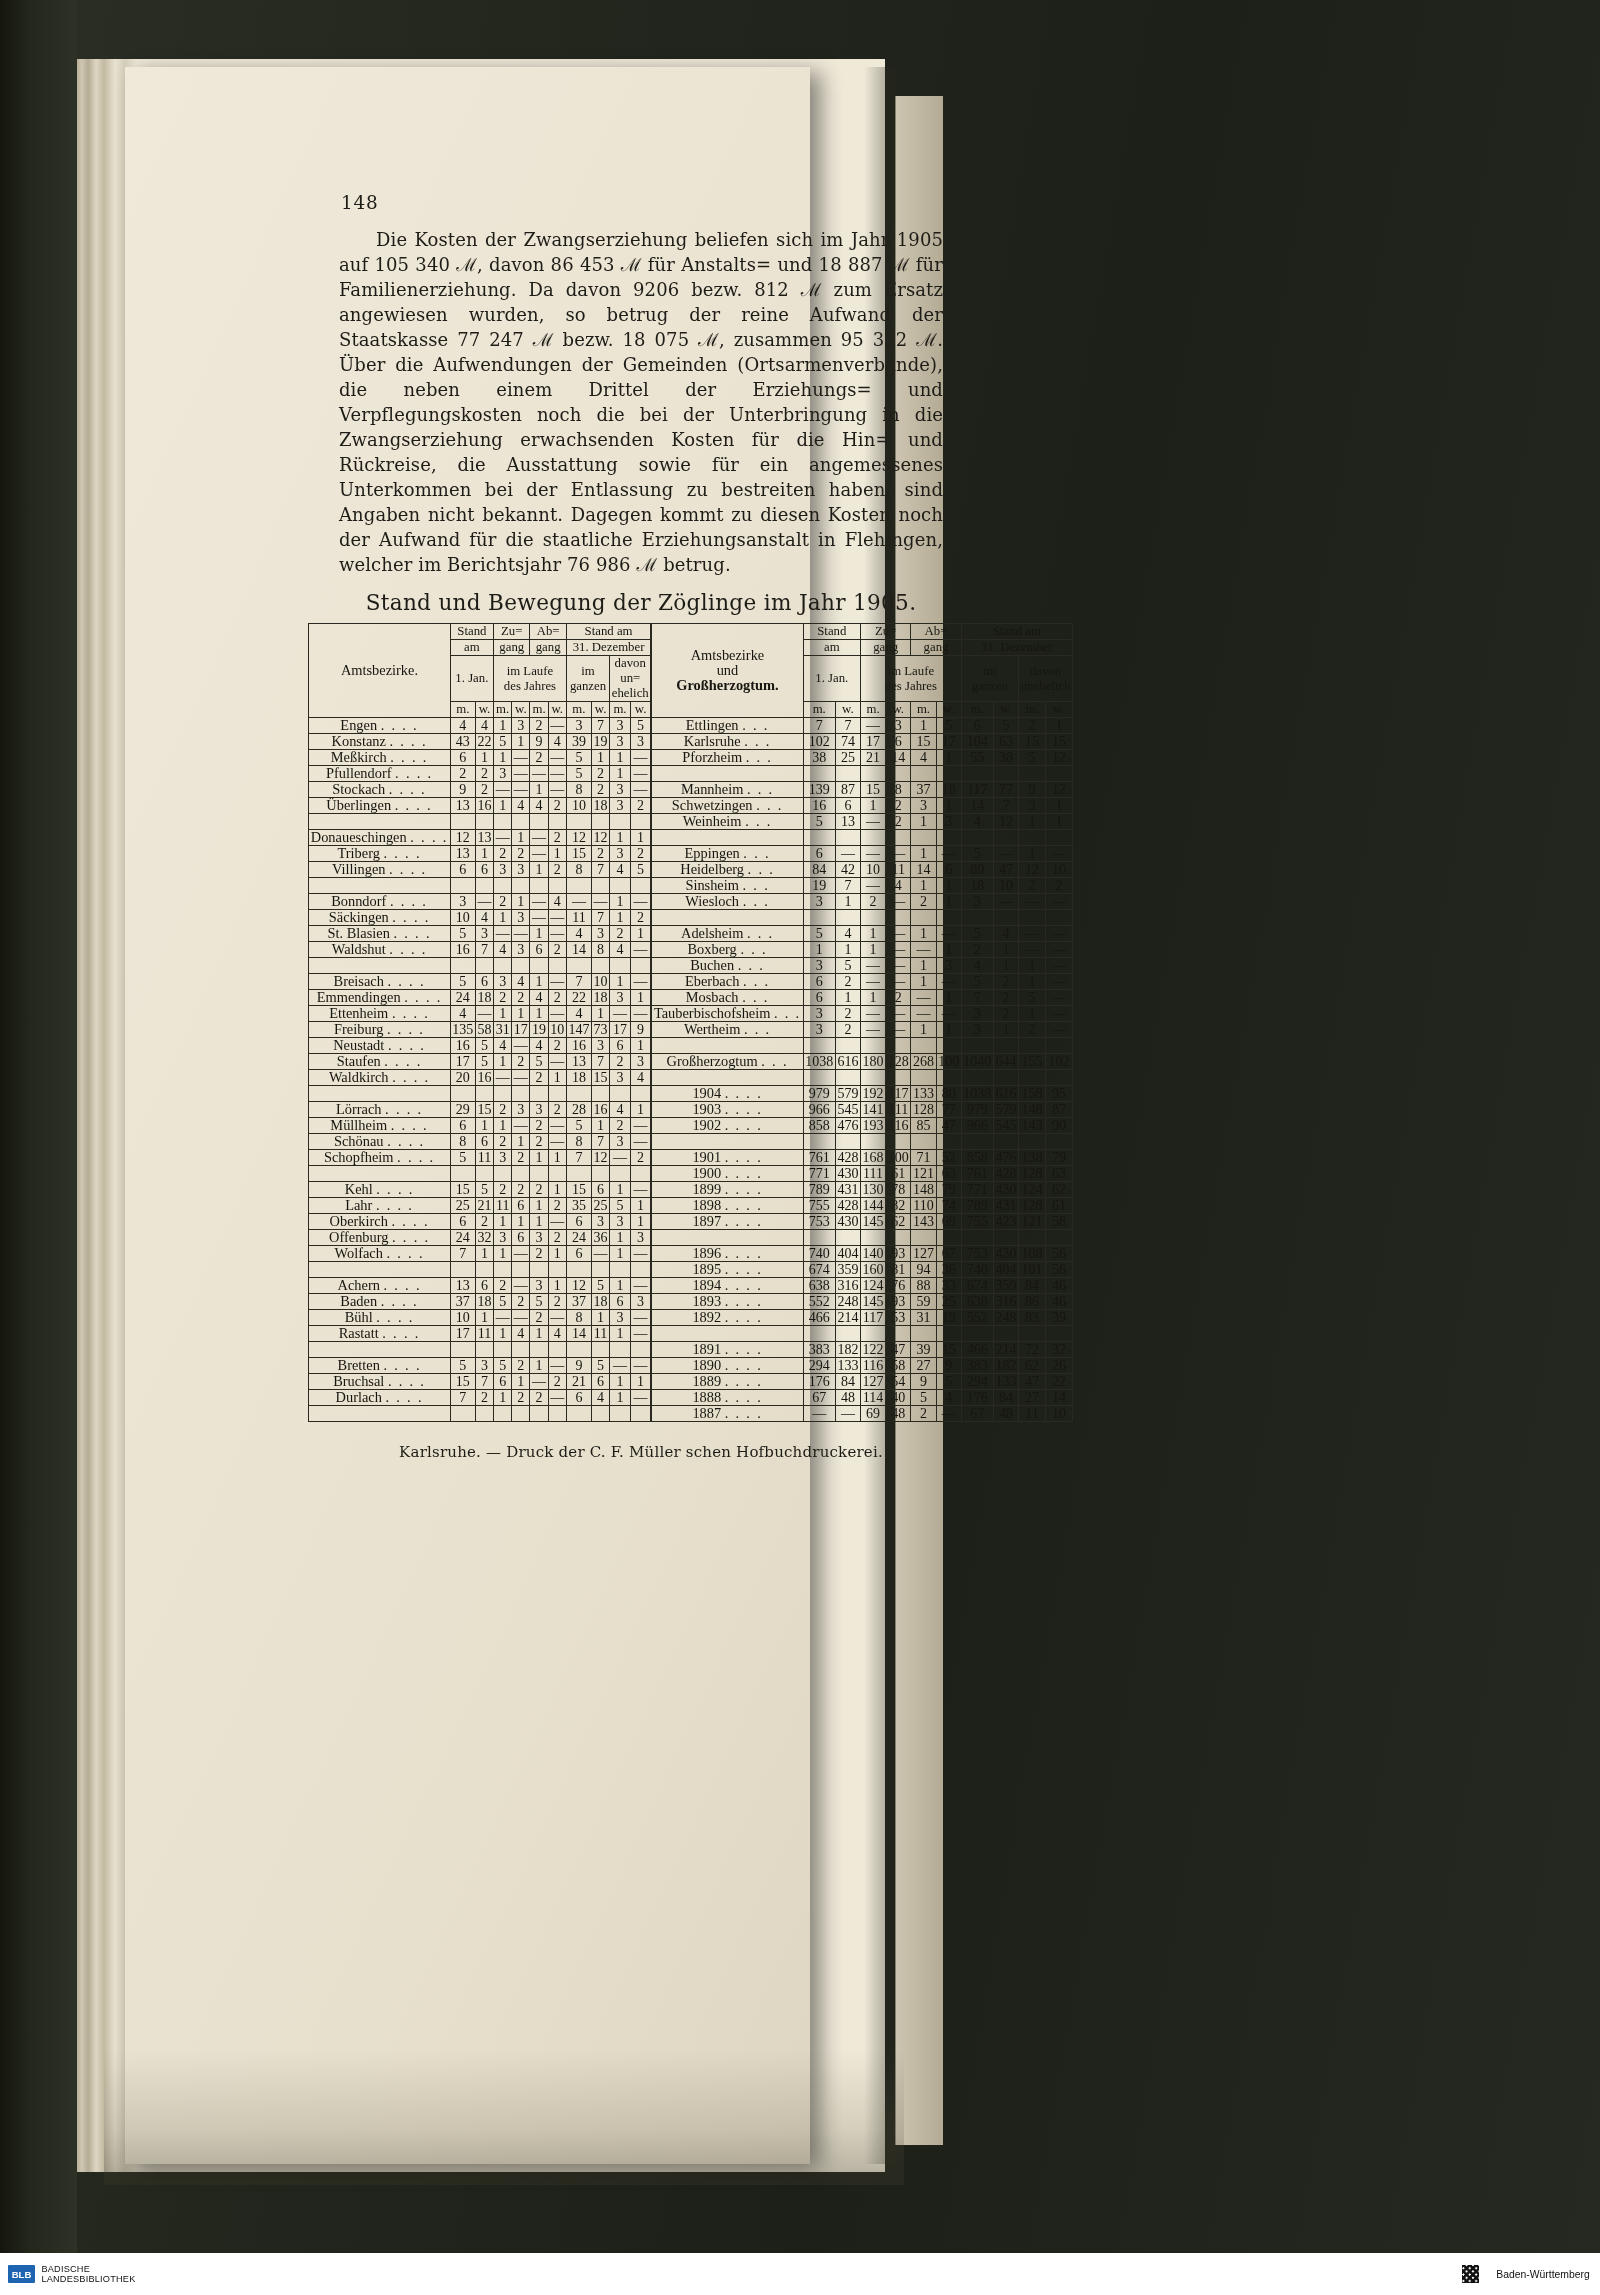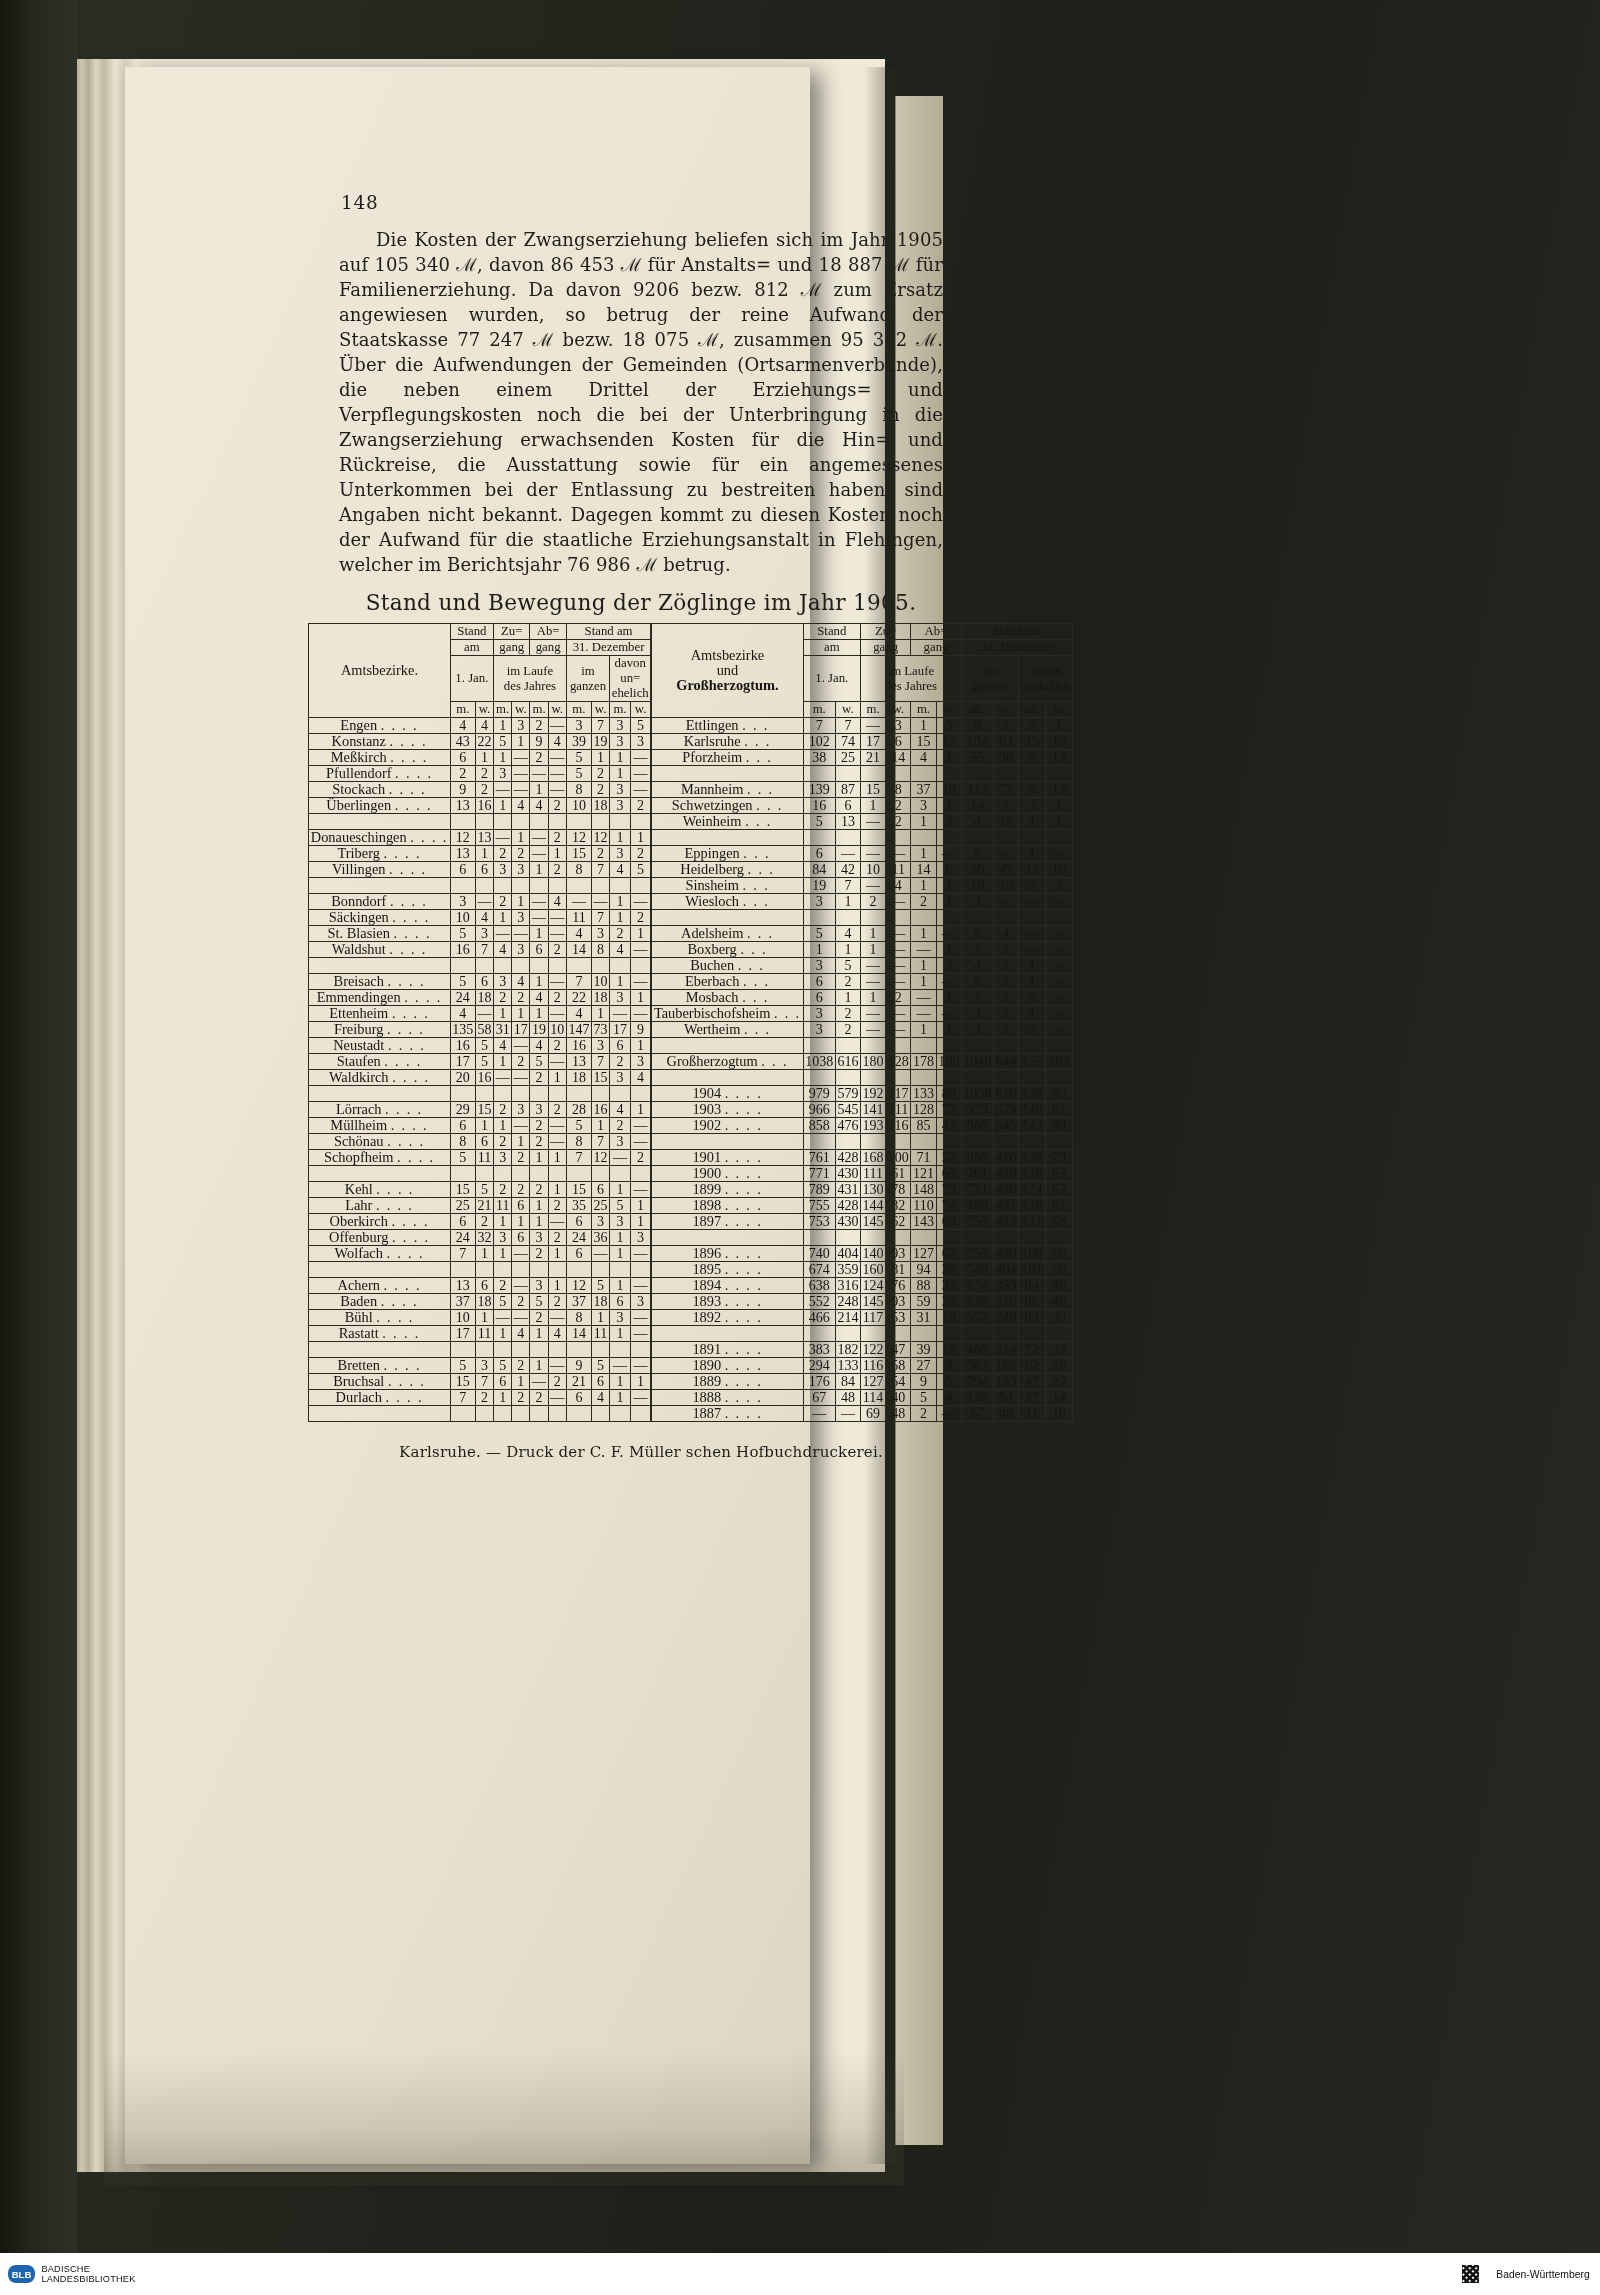--- a/index.html
+++ b/index.html
@@ -106,21 +106,21 @@
     text-align:center;margin-top:21px;font-size:15px;letter-spacing:0.2px;
   }
 
   
   .footer{
     position:absolute;left:0;bottom:0;width:1601px;height:42px;
     background:#ffffff;
     display:flex;align-items:center;
   }
   .blb-logo{
-    width:27px;height:17.6px;background:#1f64b0;color:#fff;border-radius:8px;
+    width:27px;height:17.6px;background:#1f64b0;color:#fff;border-radius:1px;
     font-family:"Liberation Sans",sans-serif;font-size:9.6px;font-weight:bold;
     display:flex;align-items:center;justify-content:center;margin-left:8px;
   }
   .blb-text{
     font-family:"Liberation Sans",sans-serif;font-size:9.2px;line-height:10.4px;
     margin-left:6.4px;color:#111;font-weight:normal;letter-spacing:0.2px;
   }
   .bw{
     margin-left:auto;margin-right:11.2px;display:flex;align-items:center;gap:17px;
     font-family:"Liberation Sans",sans-serif;font-size:10.4px;color:#111;
@@ -721,21 +721,21 @@
             <td class="num">—</td>
             <td class="num">13</td>
             <td class="num">7</td>
             <td class="num">2</td>
             <td class="num thickright">3</td>
             <td class="name midsep bold">Großherzogtum <span class="dots">. . . </span></td>
             <td class="num bold">1038</td>
             <td class="num bold">616</td>
             <td class="num bold">180</td>
             <td class="num bold">128</td>
-            <td class="num bold">178</td>
+            <td class="num bold">268</td>
             <td class="num bold">100</td>
             <td class="num bold">1040</td>
             <td class="num bold">644</td>
             <td class="num bold">155</td>
             <td class="num bold">102</td>
           </tr>
           <tr>
             <td class="name">Waldkirch <span class="dots">. . . . </span></td>
             <td class="num">20</td>
             <td class="num">16</td>

